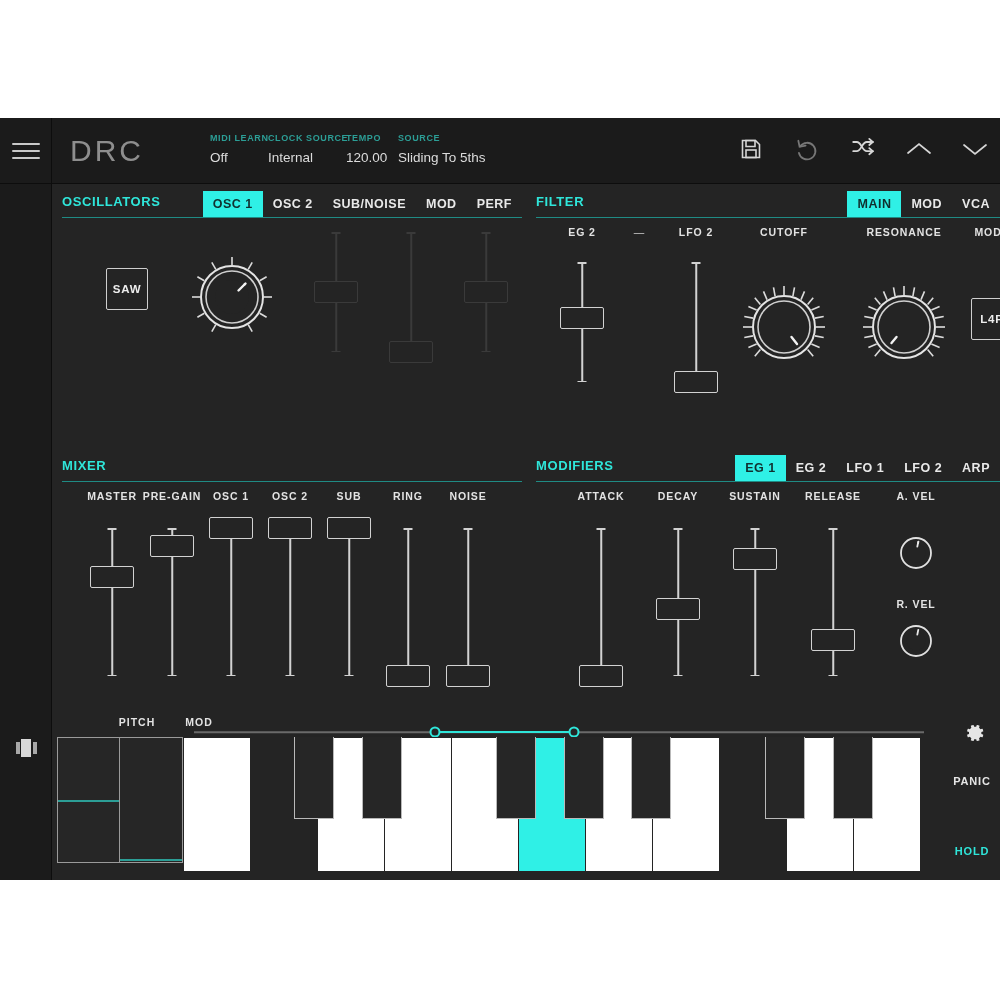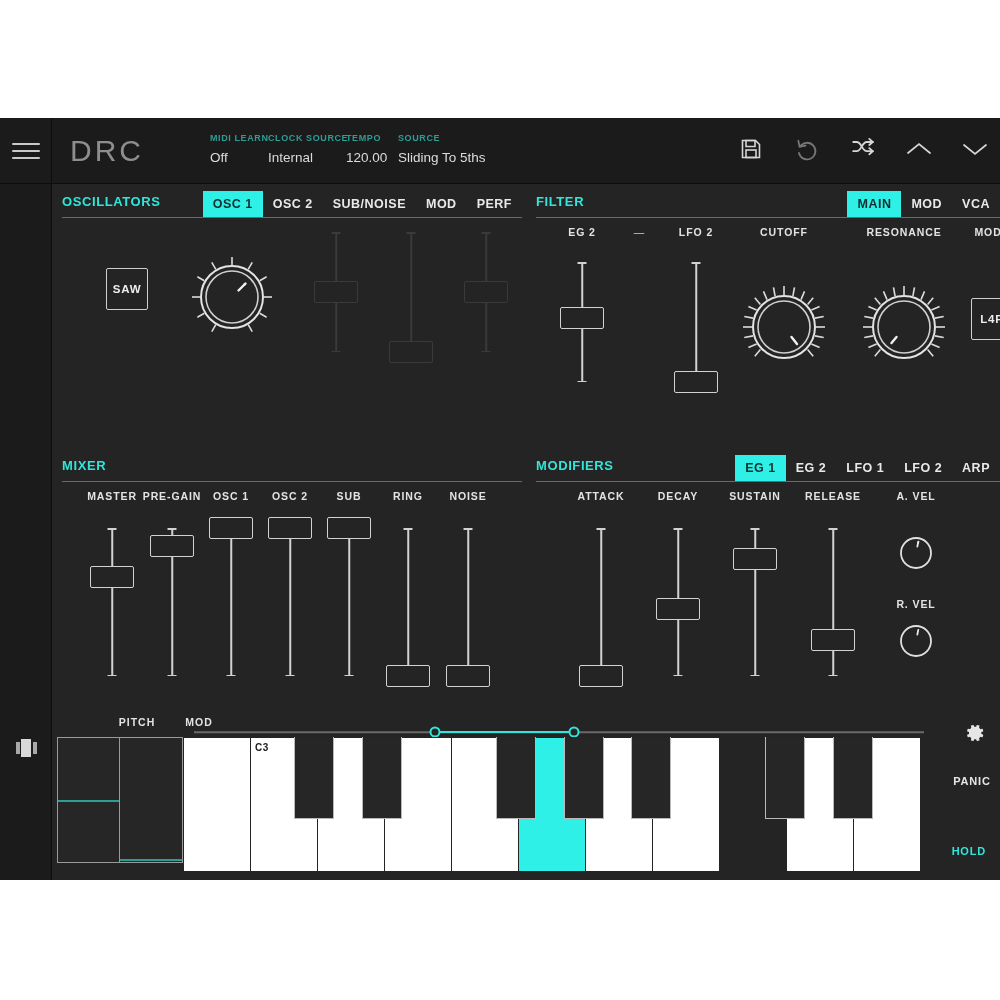--- a/index.html
+++ b/index.html
@@ -550,23 +550,20 @@
 
       <div class="kbslider" style="left:142px; top:14px; width:730px; height:16px;">
         <div class="bar"></div>
         <div class="seg" style="left:33%; width:19%"></div>
         <div class="dot" style="left:33%"></div>
         <div class="dot" style="left:52%"></div>
       </div>
 
       <div class="keys" style="left:131px; top:27px; width:744px; height:135px;">
         <div class="wkey" style="left:0px;   width:68px; height:135px;"></div>
-        <div class="wkey" style="left:67px;  width:68px; height:135px;">
-          <span class="note">C3</span>
-        </div>
         <div class="wkey" style="left:134px; width:68px; height:135px;"></div>
         <div class="wkey" style="left:201px; width:68px; height:135px;"></div>
         <div class="wkey" style="left:268px; width:68px; height:135px;"></div>
         <div class="wkey on" style="left:335px; width:68px; height:135px;"></div>
         <div class="wkey" style="left:402px; width:68px; height:135px;"></div>
         <div class="wkey" style="left:469px; width:68px; height:135px;"></div>
         <div class="wkey" style="left:603px; width:68px; height:135px;"></div>
         <div class="wkey" style="left:670px; width:68px; height:135px;"></div>
 
         <div class="bkey" style="left:111px; width:40px; height:82px;"></div>
@@ -578,17 +575,17 @@
         <div class="bkey" style="left:650px; width:40px; height:82px;"></div>
       </div>
 
       <div class="gear-wrap" style="right:14px; top:12px;">
         <svg width="22" height="22" viewBox="0 0 24 24" fill="#e6e6e6">
           <path d="M12 8.2a3.8 3.8 0 1 0 0 7.6 3.8 3.8 0 0 0 0-7.6zm0 5.8a2 2 0 1 1 0-4 2 2 0 0 1 0 4z"></path>
           <path d="M20.6 13.6l-1.7-.5a7 7 0 0 0 0-2.2l1.7-.5a.6.6 0 0 0 .4-.7l-.6-2a.6.6 0 0 0-.7-.4l-1.7.5a7 7 0 0 0-1.6-1.6l.5-1.7a.6.6 0 0 0-.4-.7l-2-.6a.6.6 0 0 0-.7.4l-.5 1.7a7 7 0 0 0-2.2 0l-.5-1.7a.6.6 0 0 0-.7-.4l-2 .6a.6.6 0 0 0-.4.7l.5 1.7A7 7 0 0 0 6.4 7.8l-1.7-.5a.6.6 0 0 0-.7.4l-.6 2a.6.6 0 0 0 .4.7l1.7.5a7 7 0 0 0 0 2.2l-1.7.5a.6.6 0 0 0-.4.7l.6 2a.6.6 0 0 0 .7.4l1.7-.5a7 7 0 0 0 1.6 1.6l-.5 1.7a.6.6 0 0 0 .4.7l2 .6a.6.6 0 0 0 .7-.4l.5-1.7a7 7 0 0 0 2.2 0l.5 1.7a.6.6 0 0 0 .7.4l2-.6a.6.6 0 0 0 .4-.7l-.5-1.7a7 7 0 0 0 1.6-1.6l1.7.5a.6.6 0 0 0 .7-.4l.6-2a.6.6 0 0 0-.4-.7z"></path>
         </svg>
       </div>
       <div class="side-txt white" style="right:0; top:65px;">PANIC</div>
-      <div class="side-txt on" style="right:14px; top:135px;text-align:right;">HOLD</div>
+      <div class="side-txt on" style="right:0; top:135px;">HOLD</div>
 
     </div>
   </div>
 </div>
 
 </body></html>

